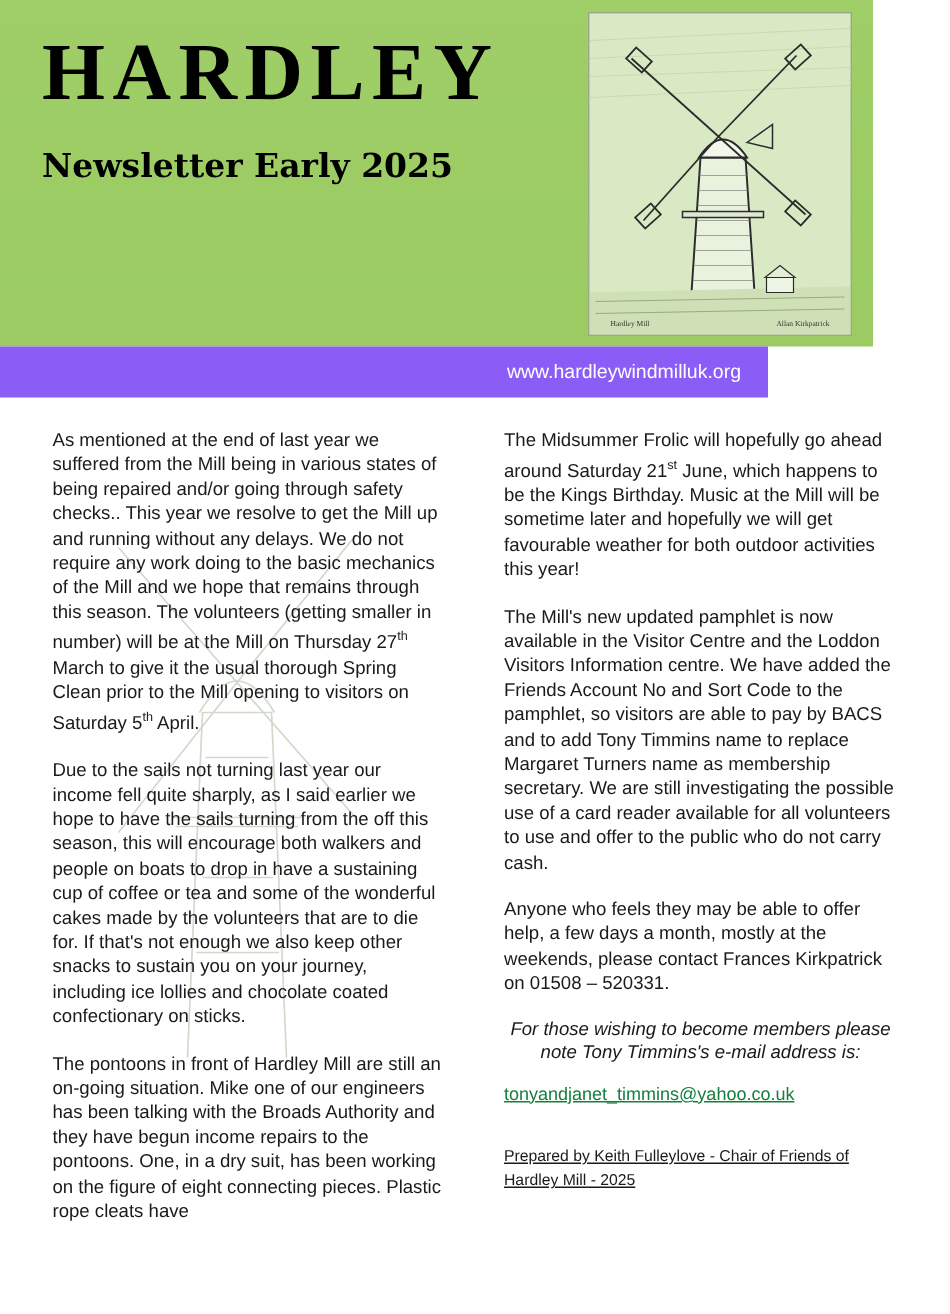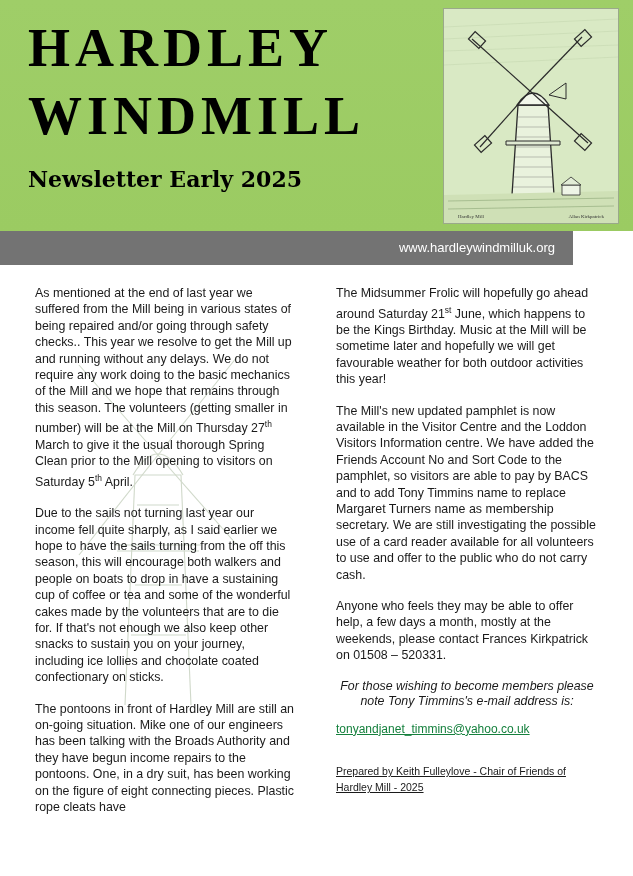--- a/index.html
+++ b/index.html
@@ -11,21 +11,21 @@
     height: 876px;
     background: #ffffff;
     font-family: "Liberation Sans", sans-serif;
     overflow: hidden;
     position: relative;
   }
 
   
   .header {
     position: relative;
-    width: 633px;
+    width: 582px;
     height: 231px;
     background: #9ccc65;
     background: linear-gradient(180deg, #9fce68 0%, #9bcb62 100%);
     overflow: hidden;
     text-decoration: underline;
   }
   .masthead {
     position: absolute;
     left: 28px;
     top: 14px;
@@ -67,23 +67,23 @@
     bottom: 4px;
     font-size: 5px;
     font-family: "Liberation Serif", serif;
     color: #333;
   }
   .mill-pic .caption-l { left: 14px; }
   .mill-pic .caption-r { right: 14px; }
 
   
   .urlbar {
-    width: 573px;
+    width: 512px;
     height: 34px;
-    background: #737373;
+    background: #8b5cf6;
     position: relative;
   }
   .urlbar .url {
     position: absolute;
     right: 18px;
     top: 9px;
     color: #ffffff;
     font-size: 13px;
     font-family: "Liberation Sans", sans-serif;
   }
@@ -141,21 +141,20 @@
     pointer-events: none;
   }
 </style>
 </head>
 <body>
 
 <div class="header">
 
   <div class="masthead">
     <div class="line">HARDLEY</div>
-    <div class="line">WINDMILL</div>
     <div class="sub">Newsletter Early 2025</div>
   </div>
 
   <div class="mill-pic">
     <svg width="174" height="214" viewBox="0 0 174 214">
       <rect x="0" y="0" width="174" height="214" fill="#d9e9c4"></rect>
 
       <g stroke="#9fb58c" stroke-width="0.4" opacity="0.5">
         <line x1="0" y1="18" x2="174" y2="10"></line>
         <line x1="0" y1="30" x2="174" y2="22"></line>

